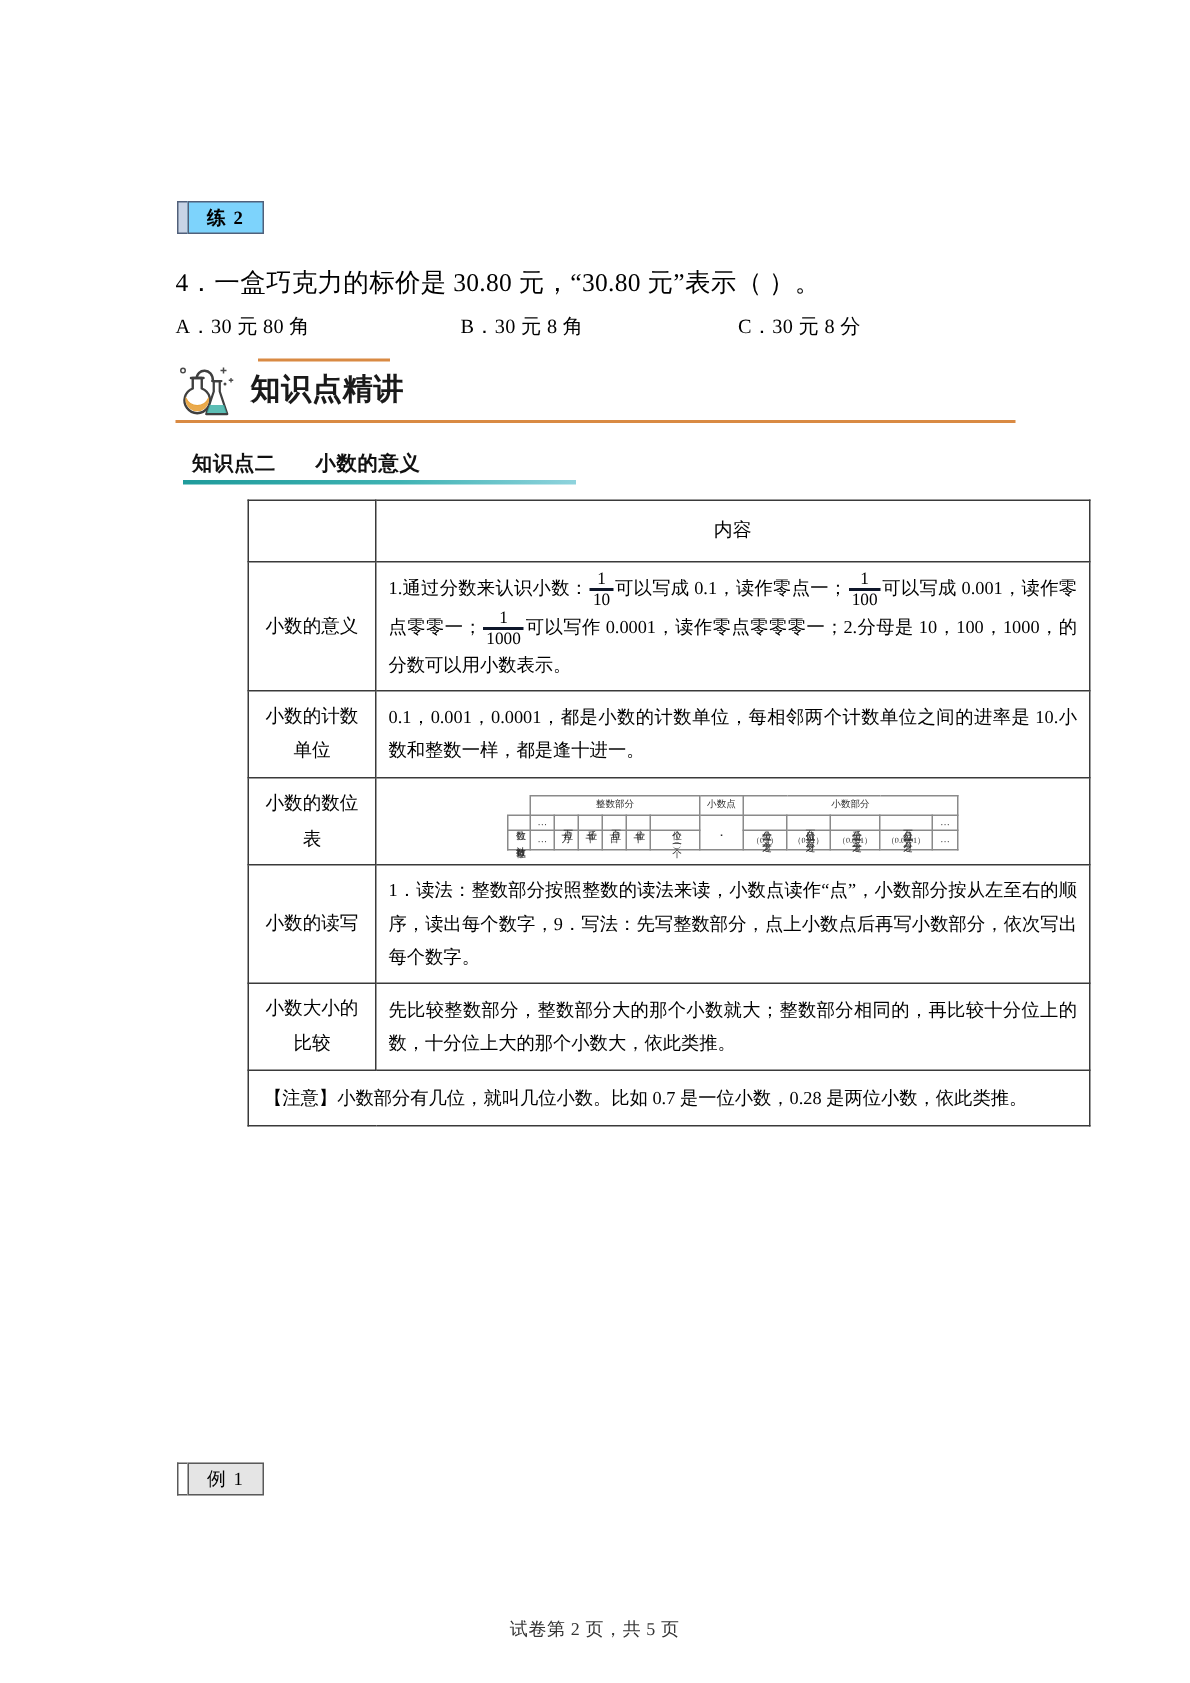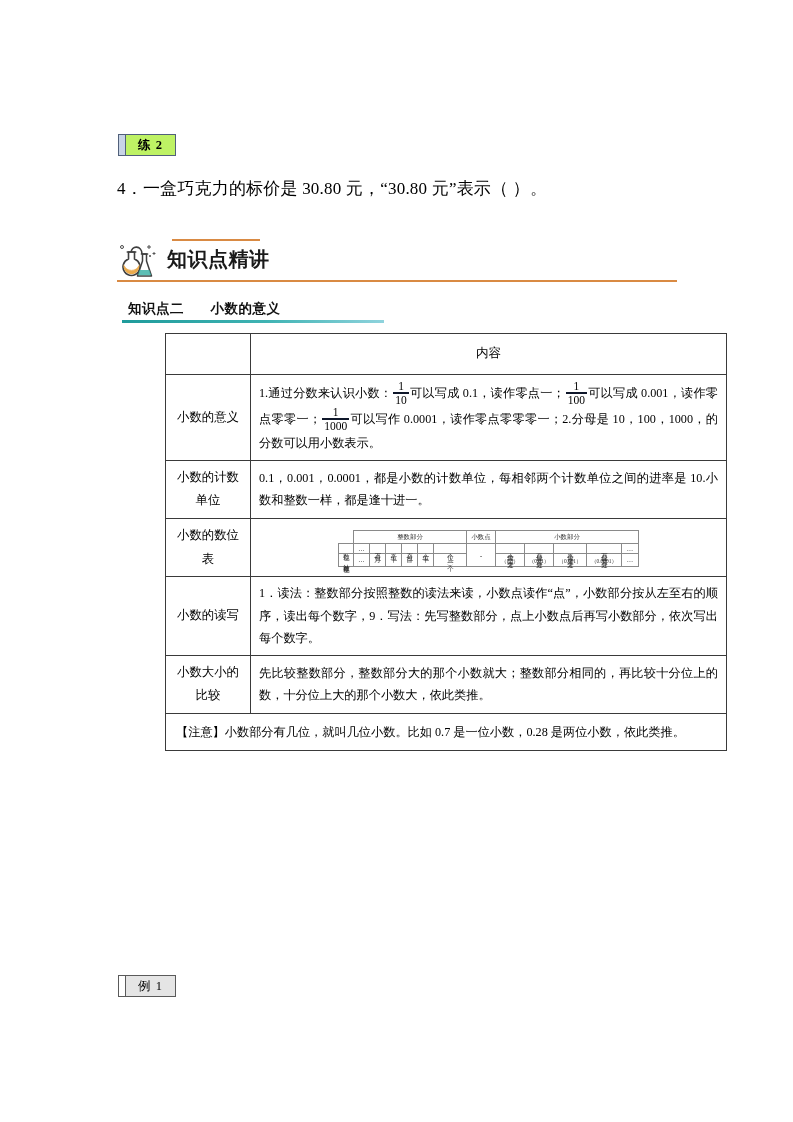--- a/index.html
+++ b/index.html
@@ -57,21 +57,21 @@
     display:flex;align-items:center;justify-content:center;
     height:100%;
     box-sizing:border-box;
     border:1px solid #51607a;
     padding:0 12px;
     font-size:12.5px;
     font-weight:700;
     letter-spacing:1px;
   }
   .badge.practice .spine{background:#c8d4e6;}
-  .badge.practice .body{background:#bef264;}
+  .badge.practice .body{background:#7dd3fc;}
   .badge.example .spine{background:#ffffff;border-color:#5a5a5a;}
   .badge.example .body{background:#e5e5e5;border-color:#5a5a5a;font-weight:400;}
 
   
   .section-head{
     position:absolute;
     left:117px;
     width:560px;
     height:46px;
   }
@@ -194,20 +194,23 @@
 <div class="page">
 
 
   <div class="badge practice" style="left:118px;top:134px;">
     <div class="spine"></div>
     <div class="body">练 2</div>
   </div>
 
   <div class="qline" style="top:177px;">4．一盒巧克力的标价是 30.80 元，“30.80 元”表示（    ）。</div>
 
+  <div class="opts" style="top:209px;">
+    <span class="opt opt-a">A．30 元 80 角</span><span class="opt opt-b">B．30 元 8 角</span><span class="opt">C．30 元 8 分</span>
+  </div>
 
   <div class="section-head" style="top:238px;">
     <div class="topbar"></div>
     <div class="flask-icon">
       <svg width="46" height="40" viewBox="0 0 46 40">
 
         <circle cx="5" cy="6" r="1.5" fill="none" stroke="#4a4a4a" stroke-width="1"></circle>
         <path d="M32 4 l0 4 M30 6 l4 0" stroke="#4a4a4a" stroke-width="1"></path>
         <path d="M37 11 l0 3 M35.5 12.5 l3 0" stroke="#4a4a4a" stroke-width="0.9"></path>
         <circle cx="33" cy="15" r="1" fill="#4a4a4a"></circle>
@@ -355,14 +358,15 @@
         <td class="note" colspan="2" style="padding:7px 10px;">【注意】小数部分有几位，就叫几位小数。比如 0.7 是一位小数，0.28 是两位小数，依此类推。</td>
       </tr>
     </tbody>
   </table>
 
   <div class="badge example" style="left:118px;top:975px;">
     <div class="spine"></div>
     <div class="body">例 1</div>
   </div>
 
+  <div class="footer">试卷第 2 页，共 5 页</div>
 
 </div>
 
 </body></html>

